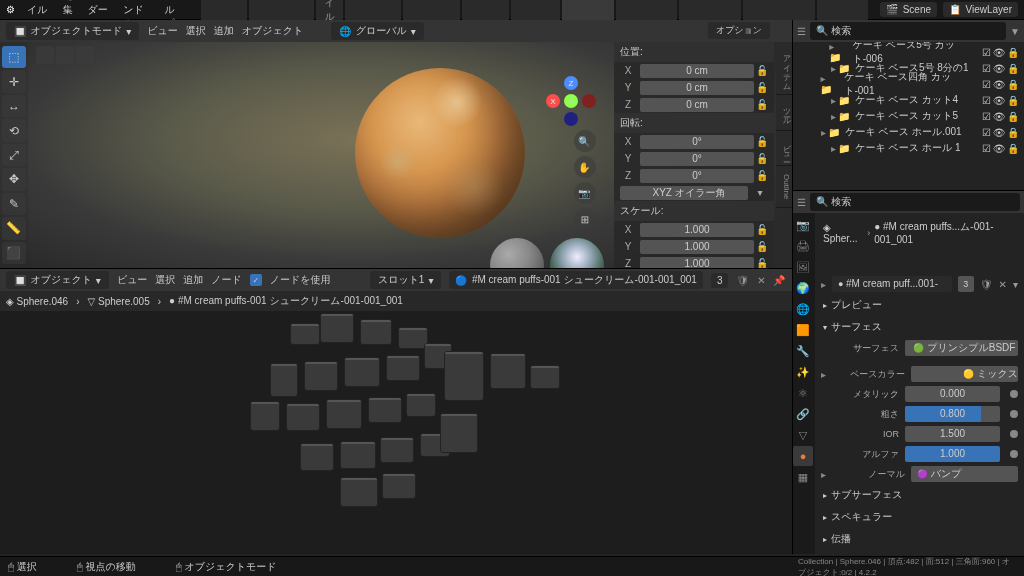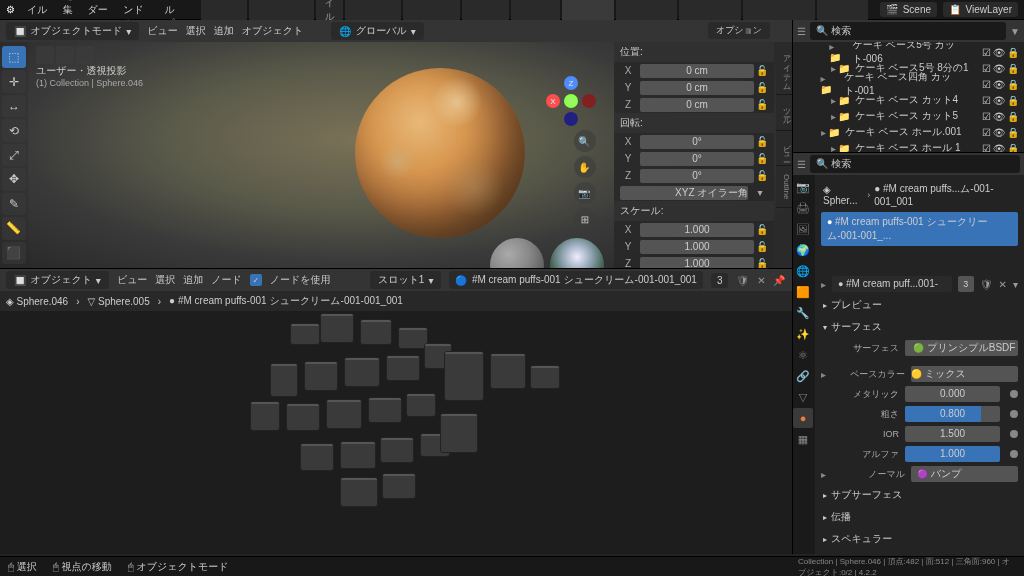--- a/index.html
+++ b/index.html
@@ -67,21 +67,21 @@
 .panel-hdr{padding:4px 2px;color:#ccc;font-size:10px;display:flex;align-items:center;gap:4px}
 .panel-hdr::before{content:"▸";font-size:8px}
 .panel-hdr.open::before{content:"▾"}
 .prop-row{display:flex;align-items:center;height:20px;gap:6px;padding:1px 0}
 .prop-row .pl{width:78px;text-align:right;color:#aaa;font-size:9px}
 .prop-row .pv{flex:1;background:#545454;border-radius:2px;text-align:center;height:16px;line-height:16px;font-size:9px;position:relative;overflow:hidden}
 .prop-row .pv.blue{background:#3873b8}
 .prop-row .pv .bar{position:absolute;left:0;top:0;bottom:0;background:#3873b8}
 .prop-row .pv .txt{position:relative}
 .prop-row .dot{width:8px;height:8px;border-radius:50%;background:#888;margin-left:4px}
-.statusbar{position:absolute;bottom:0;left:0;right:232px;height:20px;background:#181818;display:flex;align-items:center;padding:0 8px;gap:16px;font-size:9px;color:#888;border-top:1px solid #000}
+.statusbar{position:absolute;bottom:0;left:0;right:232px;height:20px;background:#181818;display:flex;align-items:center;padding:0 8px;gap:40px;font-size:9px;color:#888;border-top:1px solid #000}
 .statusbar-r{position:absolute;bottom:0;right:0;width:232px;height:20px;background:#181818;display:flex;align-items:center;justify-content:flex-end;padding:0 6px;font-size:8px;color:#888;border-top:1px solid #000}
 .chk{width:12px;height:12px;background:#3873b8;border-radius:2px;display:inline-flex;align-items:center;justify-content:center;font-size:8px}
 .icon-sm{font-size:10px;color:#999}
 </style>
 </head>
 <body>
 
 <div class="topbar">
   <span class="logo">⚙</span>
   <div class="menu">
@@ -136,24 +136,20 @@
     <div class="tbtn">📏</div>
     <div class="tbtn">⬛</div>
   </div>
 
   <div class="vp-top-icons" style="top:26px">
     <div class="tb"></div>
     <div class="tb"></div>
     <div class="tb"></div>
   </div>
 
-  <div class="vp-label" style="top:44px">
-    <div>ユーザー・透視投影</div>
-    <div class="sub">(1) Collection | Sphere.046</div>
-  </div>
 
   <div class="sphere-main"></div>
   <div class="sphere-small"></div>
   <div class="hdri"></div>
 
   <div class="gizmo">
     <div class="ax" style="top:0;left:18px;background:#4d8dff">Z</div>
     <div class="ax" style="top:18px;left:0;background:#ff4d4d">X</div>
     <div class="ax" style="top:18px;left:18px;background:#8dff4d">Y</div>
     <div class="ax" style="top:18px;left:36px;background:#802020"></div>
@@ -193,21 +189,21 @@
             <span class="lbl">Y</span>
             <span class="val">0°</span>
             <span class="lock">🔓</span>
           </div>
     <div class="prow">
             <span class="lbl">Z</span>
             <span class="val">0°</span>
             <span class="lock">🔓</span>
           </div>
     <div class="prow">
-            <span class="val" style="text-align:right;padding-left:10px">XYZ オイラー角</span>
+            <span class="val" style="text-align:center;padding-left:10px">XYZ オイラー角</span>
             <span class="lbl">▾</span>
           </div>
     <div class="hdr">スケール:</div>
     <div class="prow">
             <span class="lbl">X</span>
             <span class="val">1.000</span>
             <span class="lock">🔓</span>
           </div>
     <div class="prow">
             <span class="lbl">Y</span>
@@ -443,41 +439,40 @@
         <div class="pt">🔗</div>
         <div class="pt">▽</div>
         <div class="pt active">●</div>
         <div class="pt">▦</div>
       </div>
       <div class="props-content">
         <div class="breadcrumb">
           <span>◈ <span>Spher...</span></span> ›
           <span>● <span>#M cream puffs...ム-001-001_001</span></span>
         </div>
-        <div class="mat-slot">● <span>#M cream puffs-001 シュークリーム-001-001_...</span></div>
         <div style="height:26px"></div>
         <div class="prop-row">
           <span style="color:#888">▸</span>
           <div class="pv" style="text-align:left;padding-left:6px;background:#2a2a2a">● <span>#M cream puff...001-001_001</span></div>
           <div class="pv" style="flex:0 0 16px">3</div>
           <span class="icon-sm">🛡</span>
           <span class="icon-sm">✕</span>
           <span class="icon-sm">▾</span>
         </div>
         <div class="panel-hdr">プレビュー</div>
         <div class="panel-hdr open">サーフェス</div>
         <div class="prop-row">
               <span class="pl">サーフェス</span>
               <div class="pv" style="text-align:center;padding-left:6px">🟢 <span>プリンシプルBSDF</span></div>
             </div>
         <div style="height:6px"></div>
         <div class="prop-row">
               <span style="width:12px;color:#888">▸</span>
               <span class="pl" style="width:66px">ベースカラー</span>
-              <div class="pv" style="text-align:left;">🟡 <span>ミックス</span></div>
+              <div class="pv" style="text-align:right;padding-left:6px">🟡 <span>ミックス</span></div>
             </div>
         <div class="prop-row">
               <span class="pl">メタリック</span>
               <div class="pv"><span class="txt">0.000</span></div>
               <span class="dot"></span>
             </div>
         <div class="prop-row">
               <span class="pl">粗さ</span>
               <div class="pv"><div class="bar" style="width:80%"></div><span class="txt">0.800</span></div>
               <span class="dot"></span>
@@ -491,22 +486,22 @@
               <span class="pl">アルファ</span>
               <div class="pv blue"><span class="txt">1.000</span></div>
               <span class="dot"></span>
             </div>
         <div class="prop-row">
               <span style="width:12px;color:#888">▸</span>
               <span class="pl" style="width:66px">ノーマル</span>
               <div class="pv" style="text-align:left;padding-left:6px">🟣 <span>バンプ</span></div>
             </div>
         <div class="panel-hdr">サブサーフェス</div>
+        <div class="panel-hdr">スペキュラー</div>
         <div class="panel-hdr">伝播</div>
-        <div class="panel-hdr">スペキュラー</div>
       </div>
     </div>
   </div>
 </div>
 </div>
 
 <div class="statusbar">
   <span>🖱 <span>選択</span></span>
   <span>🖱 <span>視点の移動</span></span>
   <span>🖱 <span>オブジェクトモード</span></span>

